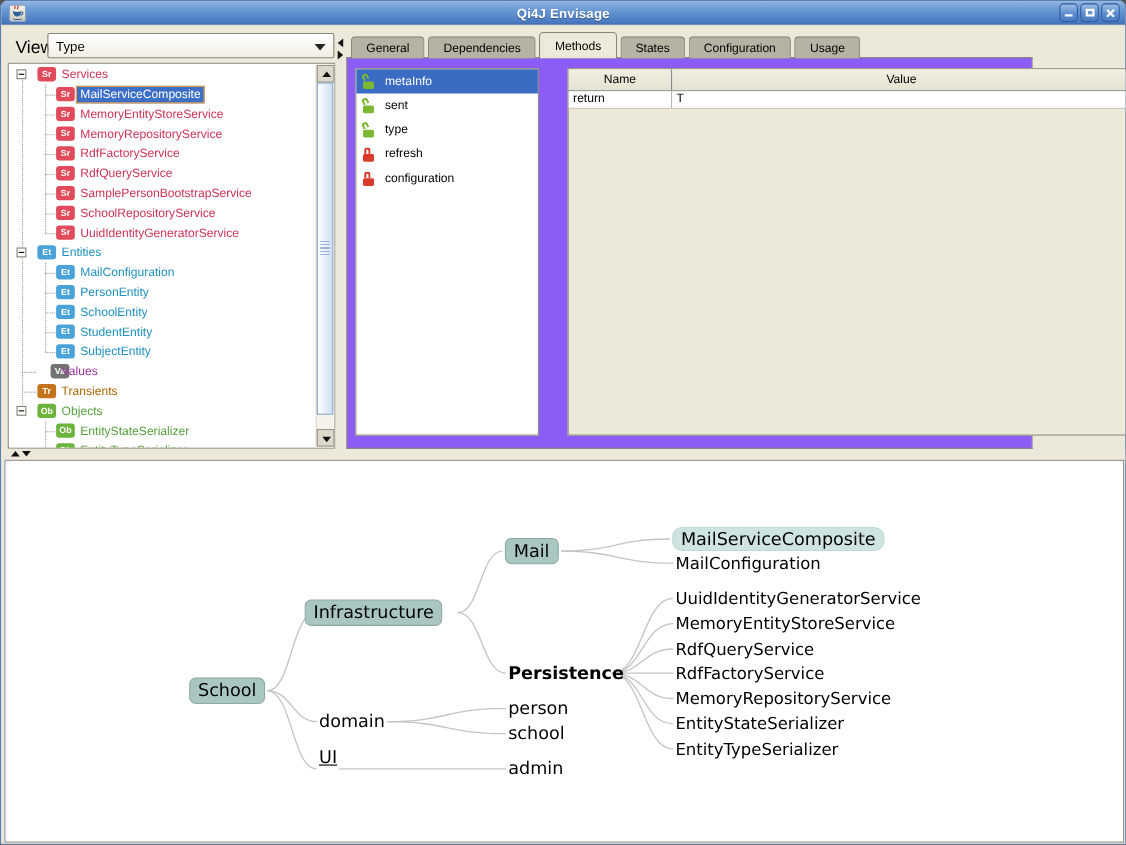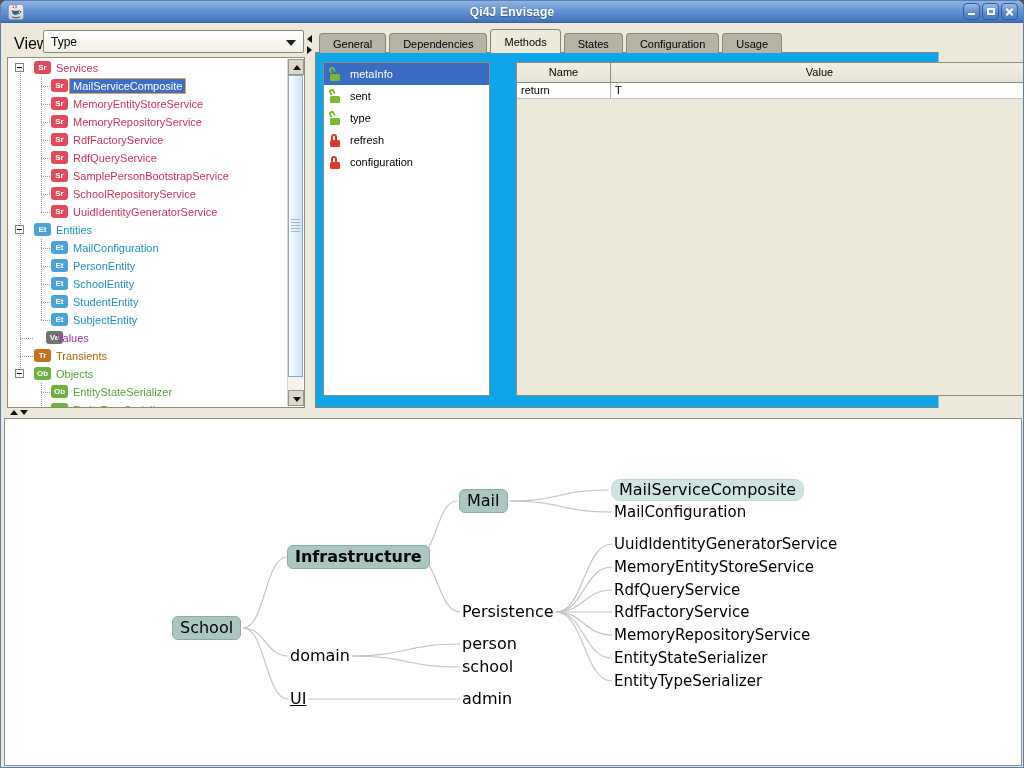--- a/index.html
+++ b/index.html
@@ -70,21 +70,21 @@
   .hsplit .a1 { position:absolute; left:9px; top:2px; width:0; height:0;
     border-left:4px solid transparent; border-right:4px solid transparent; border-bottom:5px solid #111; }
   .hsplit .a2 { position:absolute; left:19px; top:2px; width:0; height:0;
     border-left:4px solid transparent; border-right:4px solid transparent; border-top:5px solid #111; }
   
   .tabbar { position:absolute; left:318px; top:28px; height:24px; display:flex; align-items:flex-end; z-index:2; }
   .tab { background:#b7b3a4; border:1px solid #8a8677; border-bottom:none; border-radius:4px 4px 0 0;
     font-size:11px; color:#000; padding:0 13px; height:20px; line-height:20px; margin-right:3px; white-space:nowrap; }
   .tab.selected { background:#edead9; height:24px; line-height:24px; position:relative; z-index:4; }
   .tabcontent { position:absolute; left:314px; top:51px; width:624px; height:356px;
-    background:#0ea5e9; border:1px solid #8a8677; border-right-color:#b8b4a6; z-index:1; }
+    background:#8b5cf6; border:1px solid #8a8677; border-right-color:#b8b4a6; z-index:1; }
   
   .mlist { position:absolute; left:7px; top:9px; width:167px; height:334px; background:#fff; border:1px solid #8f8c7c; }
   .mrow { height:22px; display:flex; align-items:center; gap:9px; padding-left:6px; font-size:11px; color:#000; }
   .mrow.selected { background:#3a6cc4; color:#fff; }
   .lock { position:relative; width:11px; height:13px; flex:0 0 11px; }
   .lock .body { position:absolute; left:0; bottom:0; width:10px; height:7px; border-radius:1.5px; }
   .lock .shackle { position:absolute; width:6px; height:6px; border:2px solid; border-bottom:none; border-radius:4px 4px 0 0; }
   .lock.closed .body { background:#d93b2a; } .lock.closed .shackle { left:1px; top:0; border-color:#d93b2a; }
   .lock.open .body { background:#7cb832; } .lock.open .shackle { left:-1px; top:-1px; border-color:#7cb832; transform:rotate(-28deg); }
   
@@ -346,25 +346,25 @@
         <path d="M 551 193 C 579 193 579 171 607 171" fill="none" stroke="#c4c4c4" stroke-width="1.2"></path>
         <path d="M 551 193 C 579 193 579 193 607 193" fill="none" stroke="#c4c4c4" stroke-width="1.2"></path>
         <path d="M 551 193 C 579 193 579 216 607 216" fill="none" stroke="#c4c4c4" stroke-width="1.2"></path>
         <path d="M 551 193 C 579 193 579 239 607 239" fill="none" stroke="#c4c4c4" stroke-width="1.2"></path>
         <path d="M 551 193 C 579 193 579 262 607 262" fill="none" stroke="#c4c4c4" stroke-width="1.2"></path>
         <path d="M 347 237 C 401 237 401 225 455 225" fill="none" stroke="#c4c4c4" stroke-width="1.2"></path>
         <path d="M 347 237 C 401 237 401 248 455 248" fill="none" stroke="#c4c4c4" stroke-width="1.2"></path>
         <path d="M 303 280 C 379 280 379 280 455 280" fill="none" stroke="#c4c4c4" stroke-width="1.2"></path>
       </svg>
   <div class="gnode box" style="left: 167px; top: 197px;">School</div>
-      <div class="gnode box" style="left: 282px; top: 126px; font-weight: bold;">Infrastructure</div>
+      <div class="gnode box" style="left: 272px; top: 126px;">Infrastructure</div>
       <div class="gnode box" style="left: 454px; top: 70px;">Mail</div>
-      <div class="gnode plain" style="left: 457px; top: 183px;">Persistence</div>
+      <div class="gnode plain" style="left: 457px; top: 183px; font-weight: bold;">Persistence</div>
       <div class="gnode plain" style="left: 285px; top: 227px;">domain</div>
-      <div class="gnode plain" style="left: 285px; top: 270px; text-decoration: underline;">UI</div>
+      <div class="gnode plain" style="left: 285px; top: 260px; text-decoration: underline;">UI</div>
       <div class="gnode plain" style="left: 457px; top: 215px;">person</div>
       <div class="gnode plain" style="left: 457px; top: 238px;">school</div>
       <div class="gnode plain" style="left: 457px; top: 270px;">admin</div>
       <div class="gnode highlight" style="left: 606px; top: 60px;">MailServiceComposite</div>
       <div class="gnode plain small" style="left: 609px; top: 83px;">MailConfiguration</div>
       <div class="gnode plain small" style="left: 609px; top: 115px;">UuidIdentityGeneratorService</div>
       <div class="gnode plain small" style="left: 609px; top: 138px;">MemoryEntityStoreService</div>
       <div class="gnode plain small" style="left: 609px; top: 161px;">RdfQueryService</div>
       <div class="gnode plain small" style="left: 609px; top: 183px;">RdfFactoryService</div>
       <div class="gnode plain small" style="left: 609px; top: 206px;">MemoryRepositoryService</div>

